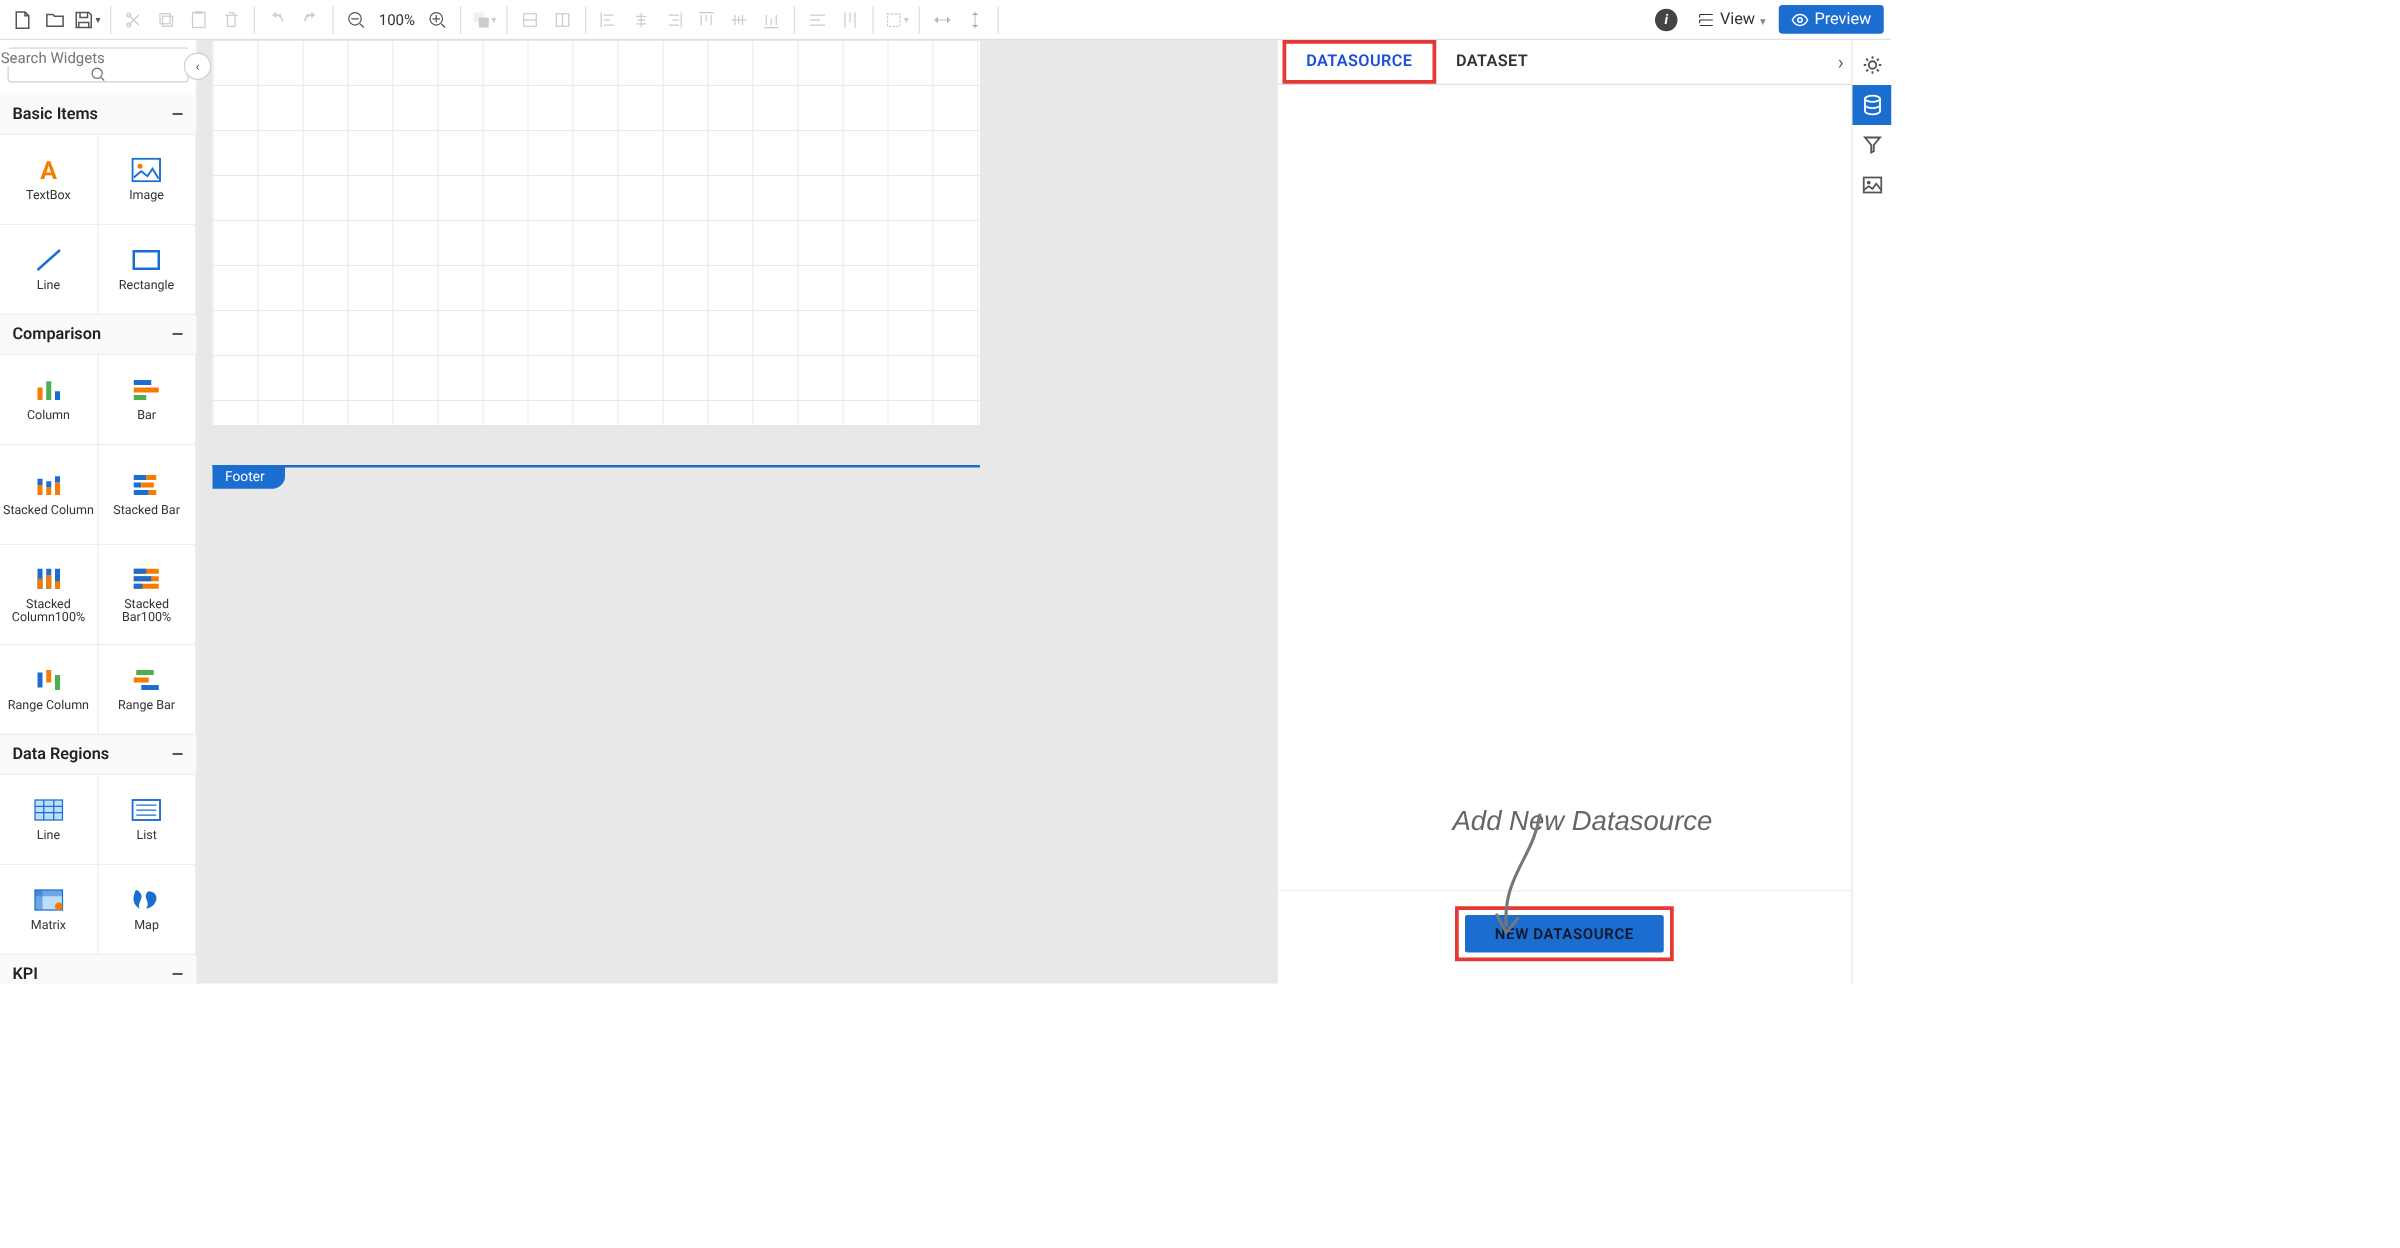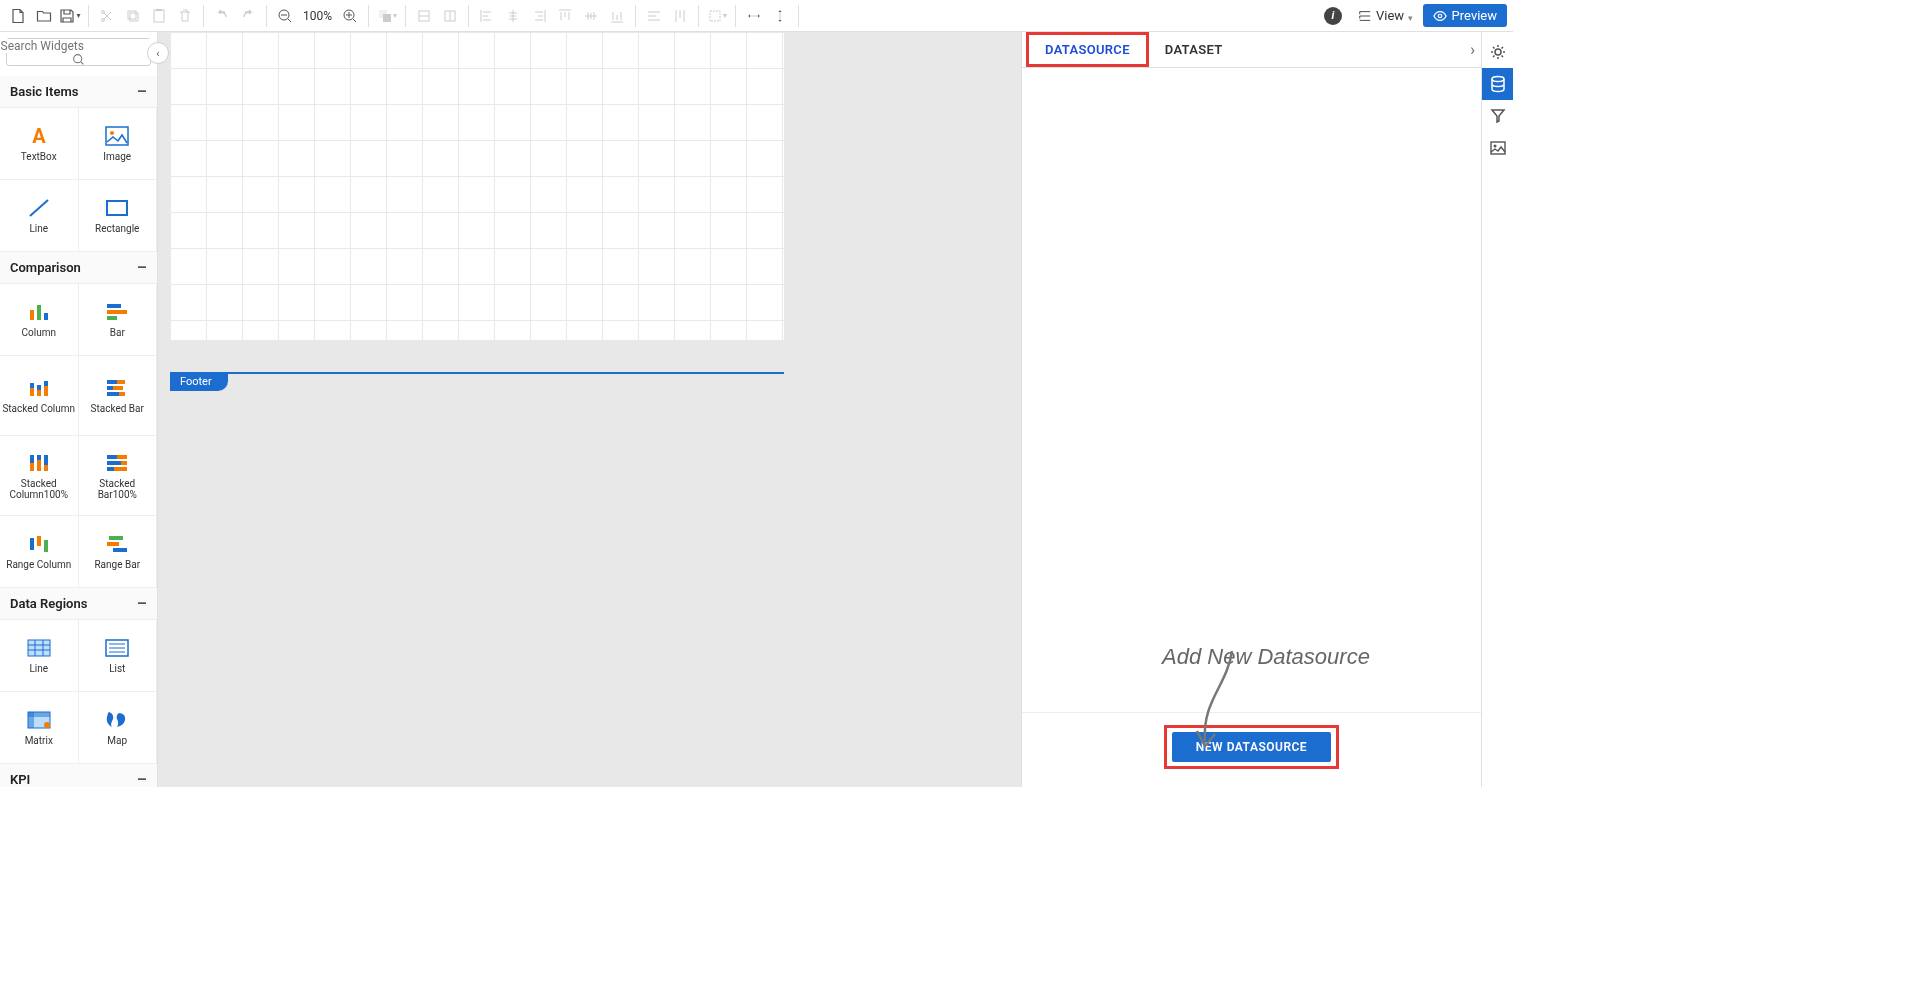--- a/index.html
+++ b/index.html
@@ -51,21 +51,21 @@
 .right-panel { width: 460px; border-left: 1px solid #e0e0e0; display: flex; flex-direction: column; background: #fff; position: relative; }
 .right-tabs { height: 36px; border-bottom: 1px solid #e0e0e0; display: flex; align-items: stretch; padding-left: 4px; position: relative; }
 .right-tab { padding: 0 16px; display: flex; align-items: center; font-size: 13px; font-weight: 600; color: #333; cursor: pointer; letter-spacing: 0.3px; }
 .right-tab.active { color: #1d4ed8; }
 .right-tab.highlighted { border: 3px solid #e53935; }
 .right-tabs .chev { position: absolute; right: 6px; top: 8px; color: #666; cursor: pointer; }
 .right-body { flex: 1; position: relative; }
 .handwritten { position: absolute; left: 140px; top: 576px; font-size: 22px; font-style: italic; color: #666; font-family: Liberation Sans, sans-serif; }
 .arrow { position: absolute; left: 165px; top: 578px; }
 .right-footer { border-top: 1px solid #eee; padding: 12px 0 18px 0; display: flex; justify-content: center; }
-.new-ds-btn { background: #1c6dd0; color: #ffffff; border: none; padding: 8px 24px; font-size: 12px; font-weight: 600; letter-spacing: 0.5px; cursor: pointer; border-radius: 2px; }
+.new-ds-btn { background: #1c6dd0; color: #0f172a; border: none; padding: 8px 24px; font-size: 12px; font-weight: 600; letter-spacing: 0.5px; cursor: pointer; border-radius: 2px; }
 .new-ds-wrap { border: 3px solid #e53935; padding: 4px 5px; }
 
 
 .right-strip { width: 32px; border-left: 1px solid #e0e0e0; background: #fff; display: flex; flex-direction: column; align-items: center; padding-top: 4px; gap: 0; }
 .right-strip .sbtn { width: 32px; height: 32px; display: flex; align-items: center; justify-content: center; cursor: pointer; color: #555; }
 .right-strip .sbtn.active { background: #1c6dd0; color: #fff; }
 
 svg { display: block; }
 </style>
 </head>

